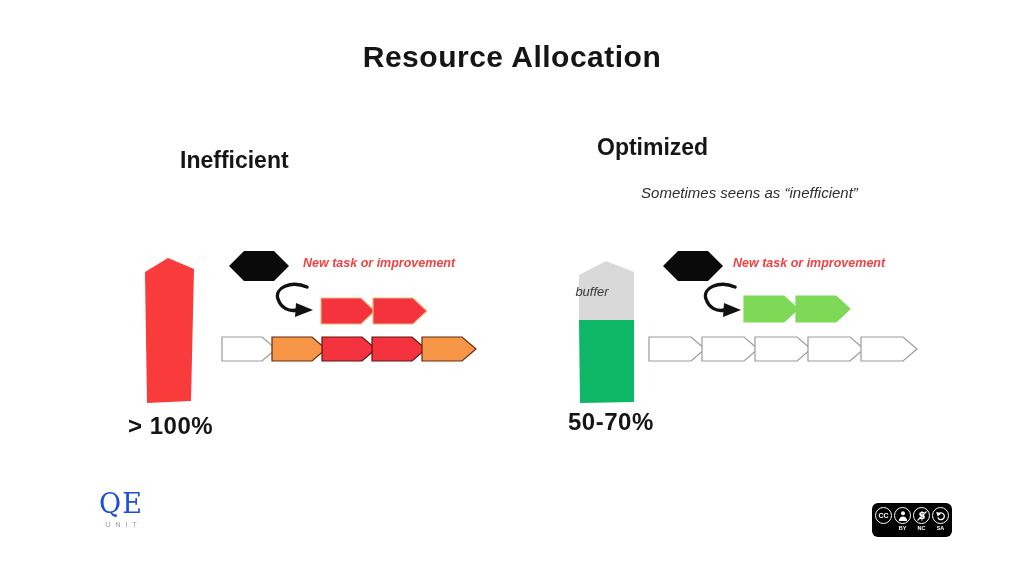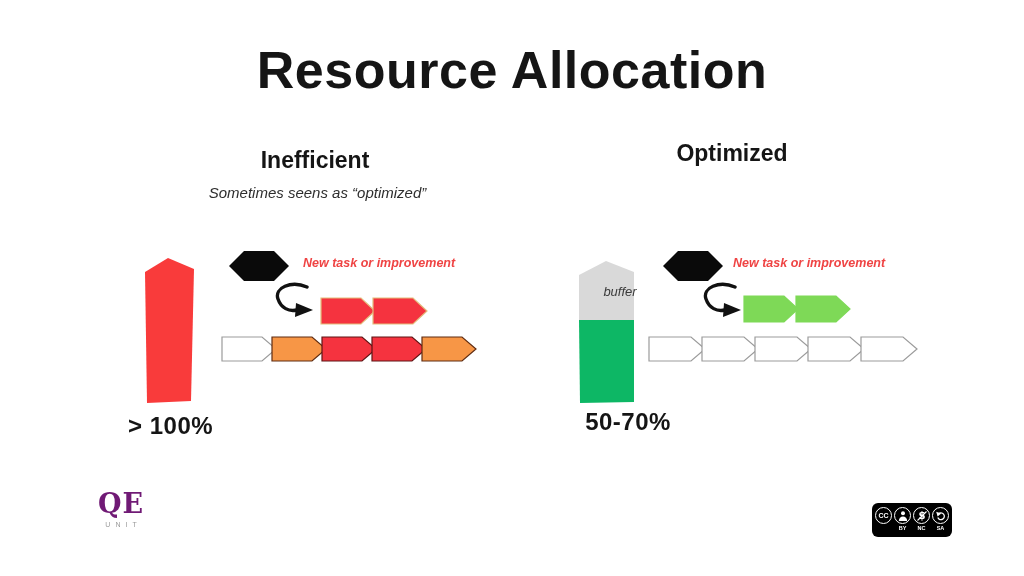--- a/index.html
+++ b/index.html
@@ -3,53 +3,52 @@
 <meta charset="utf-8">
 <style>
   html,body{margin:0;padding:0;background:#fff;}
   .canvas{
     position:relative;width:1024px;height:576px;background:#ffffff;overflow:hidden;
     font-family:"Liberation Sans",sans-serif;color:#111;
   }
   .abs{position:absolute;}
   .title{
     top:40px;left:0;width:1024px;text-align:center;
-    font-size:52px;font-weight:800;letter-spacing:.5px;color:#151515;
+    font-size:30px;font-weight:800;letter-spacing:.5px;color:#151515;
   }
-  .heading{font-size:23px;font-weight:800;text-align:center;color:#151515;}
+  .heading{font-size:23px;font-weight:800;color:#151515;}
   .subtitle{font-size:15px;font-style:italic;font-weight:500;color:#2e2e2e;text-align:center;}
   .util-label{font-size:24px;font-weight:800;color:#151515;letter-spacing:.5px;}
   .hex-label{font-size:12.5px;font-weight:700;font-style:italic;color:#ef4444;}
   .notes{font-size:14.5px;font-weight:700;font-style:italic;line-height:19px;color:#111;}
   .buffer-label{font-size:13px;font-style:italic;color:#3a3a3a;text-align:center;}
   .chev-row{display:flex;align-items:center;}
   .chev-row svg{display:block;}
   
   .qe-logo{width:110px;text-align:center;}
-  .qe-main{font-family:"DejaVu Serif",serif;font-size:27px;font-weight:700;color:#701a75;letter-spacing:1px;line-height:28px;}
+  .qe-main{font-family:"DejaVu Serif",serif;font-size:27px;font-weight:400;color:#1d4ed8;letter-spacing:1px;line-height:28px;}
   .qe-sub{font-size:7px;font-weight:500;letter-spacing:5px;color:#9a9a9a;margin-top:3px;padding-left:5px;}
   
   .cc-badge{width:80px;height:34px;background:#000;border-radius:6px;}
   .cc-circle{
     position:absolute;width:17px;height:17px;border-radius:50%;
     border:1.4px solid #fff;background:#000;box-sizing:border-box;
     display:flex;align-items:center;justify-content:center;color:#fff;
   }
   .cc-cc{font-size:7px;font-weight:800;letter-spacing:0;}
   .cc-label{position:absolute;top:22px;width:17px;text-align:center;font-size:5.5px;font-weight:700;color:#fff;}
 </style>
 </head>
 <body>
 
 <div class="canvas">
 
   <div class="abs title">Resource Allocation</div>
 
   <div class="abs heading" style="left:180px;top:147px;width:270px;">Inefficient</div>
-  <div class="abs subtitle" style="left:165px;top:184px;width:305px;">Sometimes seens as “optimized”</div>
 
   <svg class="abs" style="left:141px;top:256px;" width="56" height="148" viewBox="0 0 56 148">
     <polygon points="4,16 27,2 53,13 50,145 6,147" fill="#f93b3b"></polygon>
   </svg>
   <div class="abs util-label" style="left:128px;top:412px;width:120px;">&gt; 100%</div>
 
   <svg class="abs" style="left:229px;top:250px;" width="61" height="32" viewBox="0 0 61 32">
     <polygon points="15,1 45,1 60,16 45,31 15,31 0,16" fill="#0a0a0a"></polygon>
   </svg>
   <div class="abs hex-label" style="left:303px;top:256px;width:170px;">New task or improvement</div>
@@ -80,28 +79,29 @@
       </svg>
       <svg width="56" height="26" viewBox="0 0 56 26" style="margin-left: -6px;">
         <polygon points="1,1 41,1 55,13 41,25 1,25" fill="#f5333f" stroke="#5f1414" stroke-width="1.2"></polygon>
       </svg>
       <svg width="56" height="26" viewBox="0 0 56 26" style="margin-left: -6px;">
         <polygon points="1,1 41,1 55,13 41,25 1,25" fill="#f79646" stroke="#5f2c12" stroke-width="1.2"></polygon>
       </svg>
     </div>
 
 
-  <div class="abs heading" style="left:597px;top:140px;width:270px;">Optimized</div>
+  <div class="abs heading" style="left:597px;top:134px;width:270px;">Optimized</div>
+  <div class="abs subtitle" style="left:597px;top:184px;width:305px;">Sometimes seens as “inefficient”</div>
 
   <svg class="abs" style="left:576px;top:260px;" width="60" height="144" viewBox="0 0 60 144">
     <polygon points="3,15 30,1 58,12 58,60 3,60" fill="#d9d9d9"></polygon>
     <polygon points="3,60 58,60 58,142 4,143" fill="#0db765"></polygon>
   </svg>
-  <div class="abs buffer-label" style="left:590px;top:284px;width:60px;">buffer</div>
-  <div class="abs util-label" style="left:568px;top:408px;width:120px;text-align:center;">50-70%</div>
+  <div class="abs buffer-label" style="left:562px;top:284px;width:60px;">buffer</div>
+  <div class="abs util-label" style="left:568px;top:408px;width:120px;">50-70%</div>
 
   <svg class="abs" style="left:663px;top:250px;" width="61" height="32" viewBox="0 0 61 32">
     <polygon points="15,1 45,1 60,16 45,31 15,31 0,16" fill="#0a0a0a"></polygon>
   </svg>
   <div class="abs hex-label" style="left:733px;top:256px;width:170px;">New task or improvement</div>
 
   <svg class="abs" style="left:699px;top:282px;" width="44" height="36" viewBox="0 0 44 36">
     <path d="M36,5 C20,-2 3,6 7,17 C10,26 18,30 26,28" fill="none" stroke="#111" stroke-width="3.4" stroke-linecap="round"></path>
     <polygon points="25,21 42,28 24,35" fill="#111"></polygon>
   </svg>

